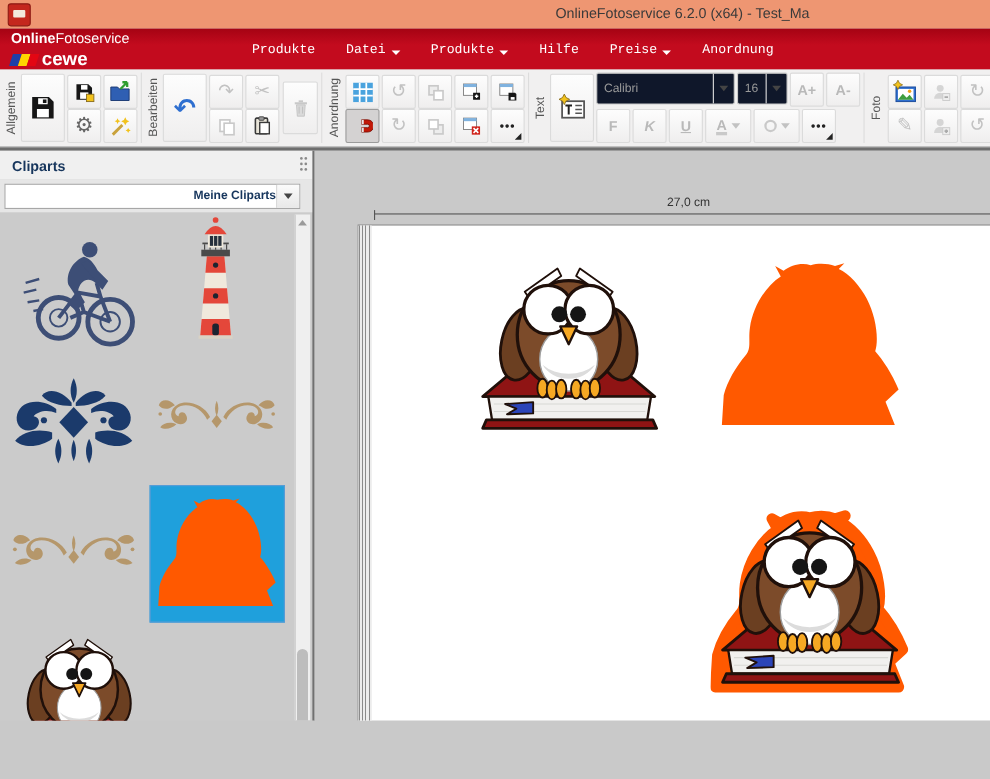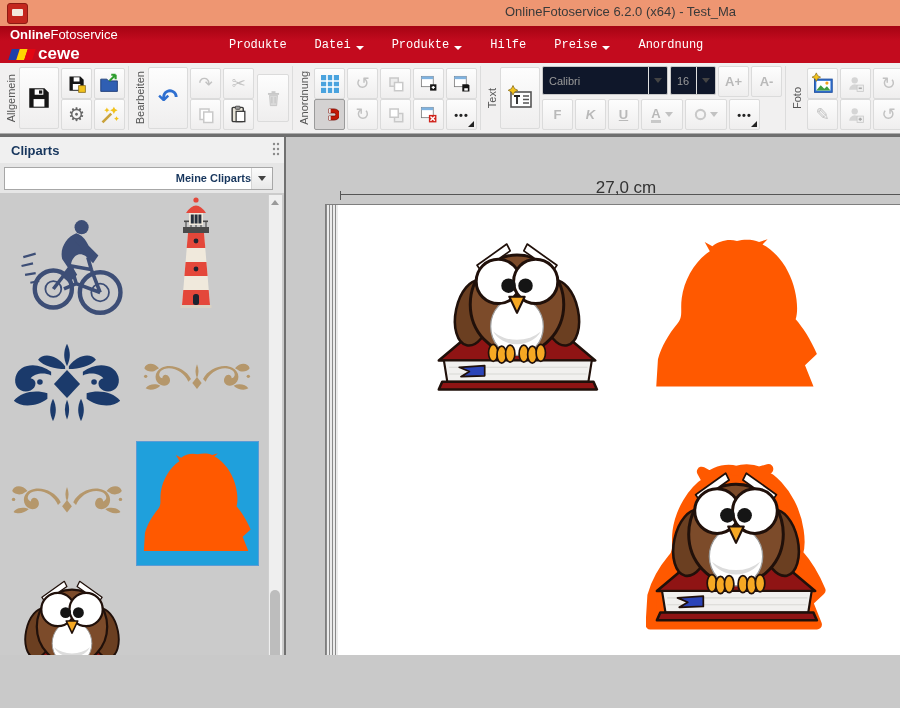--- a/index.html
+++ b/index.html
@@ -70,21 +70,21 @@
     border-radius:5px 5px 0 0;}
   .grip{position:absolute;right:4px;top:5px;}
   
   .canvas{position:relative;flex:1;background:#C9C9C9;overflow:hidden;}
   .page{position:absolute;left:39px;top:67px;width:585px;height:470px;background:#fff;
     border:1px solid #7E7E7E;box-sizing:border-box;}
   .spine{position:absolute;left:0;top:0;bottom:0;width:12px;
     background:repeating-linear-gradient(90deg,#8a8a8a 0 1px,#ECECEC 1px 3px);}
   .dimline{position:absolute;left:54px;top:57px;width:560px;border-top:1px solid #555;}
   .dimline:before{content:"";position:absolute;left:0;top:-4px;height:9px;border-left:1px solid #555;}
-  .dimlabel{position:absolute;left:340px;top:41px;transform:translateX(-50%);font-size:17px;color:#333;}
+  .dimlabel{position:absolute;left:340px;top:41px;transform:translateX(-50%);font-size:11px;color:#333;}
   svg{display:block;}
 </style>
 </head>
 <body>
 
 <svg width="0" height="0" style="position:absolute">
   <defs>
 
     <symbol id="sym-owl" viewBox="0 0 200 200">
       <g stroke="#20100a" stroke-linejoin="round">

